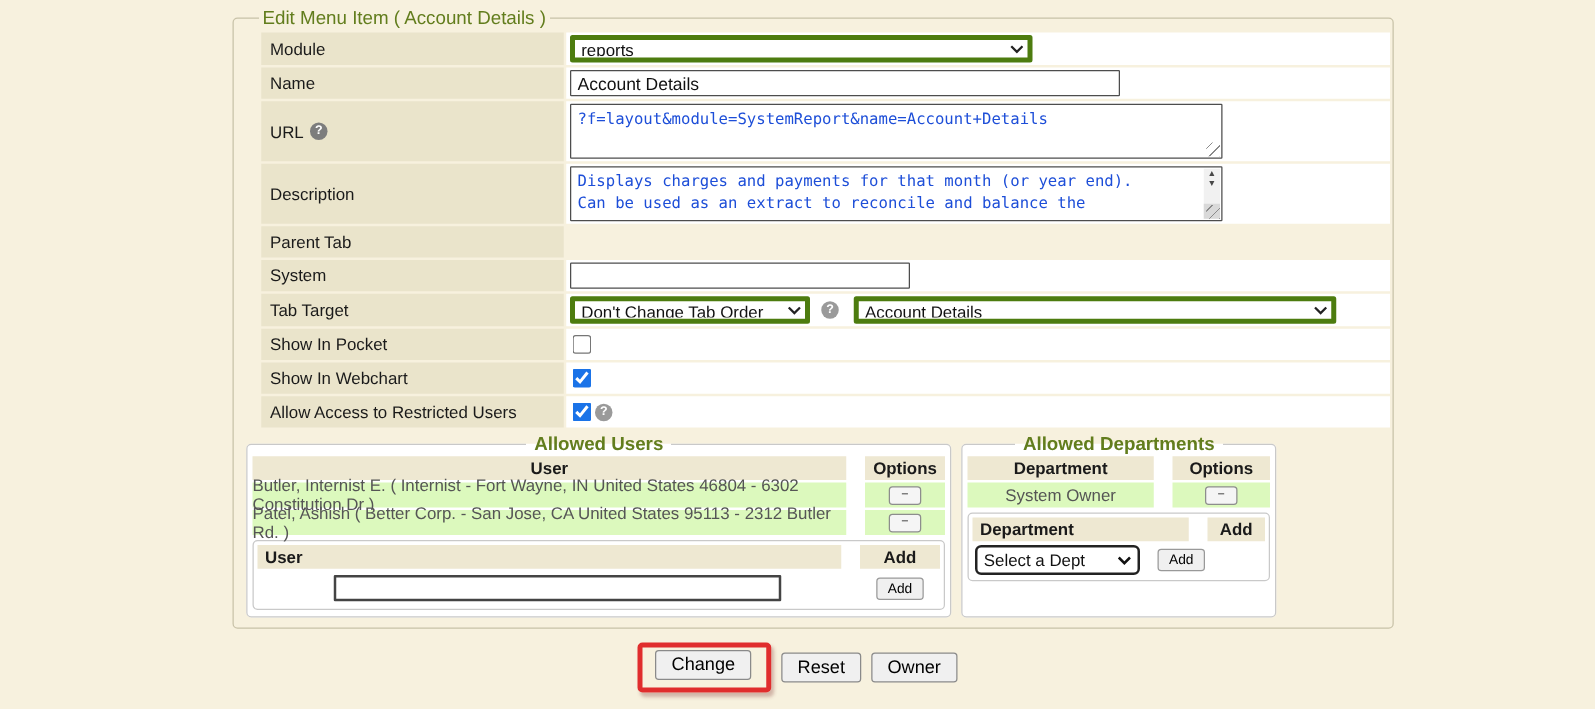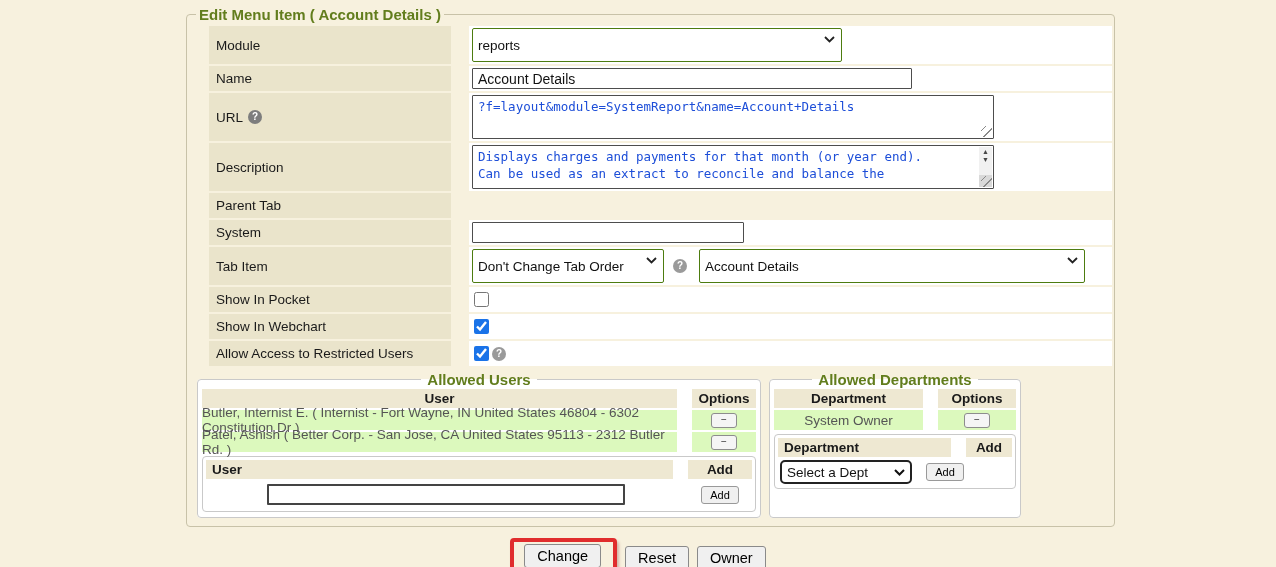--- a/index.html
+++ b/index.html
@@ -22,43 +22,43 @@
   }
   .page{padding-top:6px;}
 
   
   fieldset.main{
     margin:0 0 0 186px;width:929px;
     border:1px solid #c8c2a8;border-radius:4px;
     padding:3px 2px 6px 2px;
   }
   fieldset.main > legend{
-    font-weight:bold;font-size:15px;color:var(--accent-green);
-    padding:0 3px;margin-left:7px;
-  }
-
-  
-  .frow{display:flex;gap:18px;margin-bottom:2px;min-height:25px;padding-left:20px;}
+    font-weight:normal;font-size:15px;color:var(--accent-green);
+    padding:0 3px;margin-left:18px;
+  }
+
+  
+  .frow{display:flex;gap:2px;margin-bottom:2px;min-height:25px;padding-left:20px;}
   .lcell{
     width:242px;flex:none;background:var(--label-bg);
     display:flex;align-items:center;gap:5px;
     padding:2px 4px 2px 7px;font-size:13.5px;
   }
   .vcell{
     flex:1;background:#fff;
     display:flex;align-items:center;
     padding:2px 3px 2px 3px;
   }
 
   
   .sel{position:relative;display:inline-flex;align-items:center;}
   .sel select{
-    width:100%;height:34px;
+    width:100%;height:22px;
     -webkit-appearance:none;appearance:none;
-    border:1px solid #4d7c0f;border-radius:2px;
+    border:4px solid #4d7c0f;border-radius:2px;
     background:#fff;font-family:"Liberation Sans",sans-serif;
     font-size:13.5px;padding:1px 22px 1px 5px;color:#111;
   }
   .sel .chev{position:absolute;right:7px;top:8px;pointer-events:none;}
   .w-module{width:370px;}
   .w-parent{width:176px;}
   .w-order1{width:192px;}
   .w-order2{width:386px;margin-left:12px;}
 
   input.txt{
@@ -235,21 +235,21 @@
     </div>
 
     <div class="frow">
       <div class="lcell">System</div>
       <div class="vcell">
         <input type="text" class="txt w-target" value="" style="">
       </div>
     </div>
 
     <div class="frow">
-      <div class="lcell">Tab Item</div>
+      <div class="lcell">Tab Target</div>
       <div class="vcell">
         <span class="sel w-order1">
           <select><option>Don't Change Tab Order</option></select>
           <svg class="chev" width="11" height="7" viewBox="0 0 11 7">
               <path d="M1 1 L5.5 5.5 L10 1" fill="none" stroke="#222" stroke-width="1.8"></path>
             </svg>
         </span>
         <span class="help" style="margin-left:9px;background:#9a9a9a;">?</span>
         <span class="sel w-order2">
           <select><option>Account Details</option></select>

